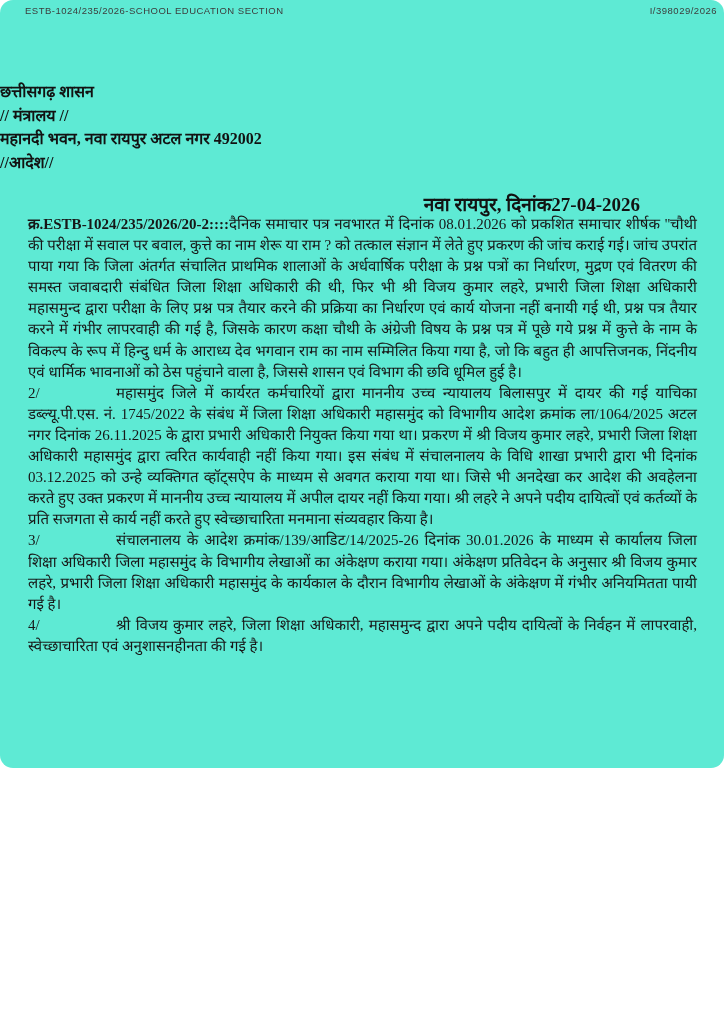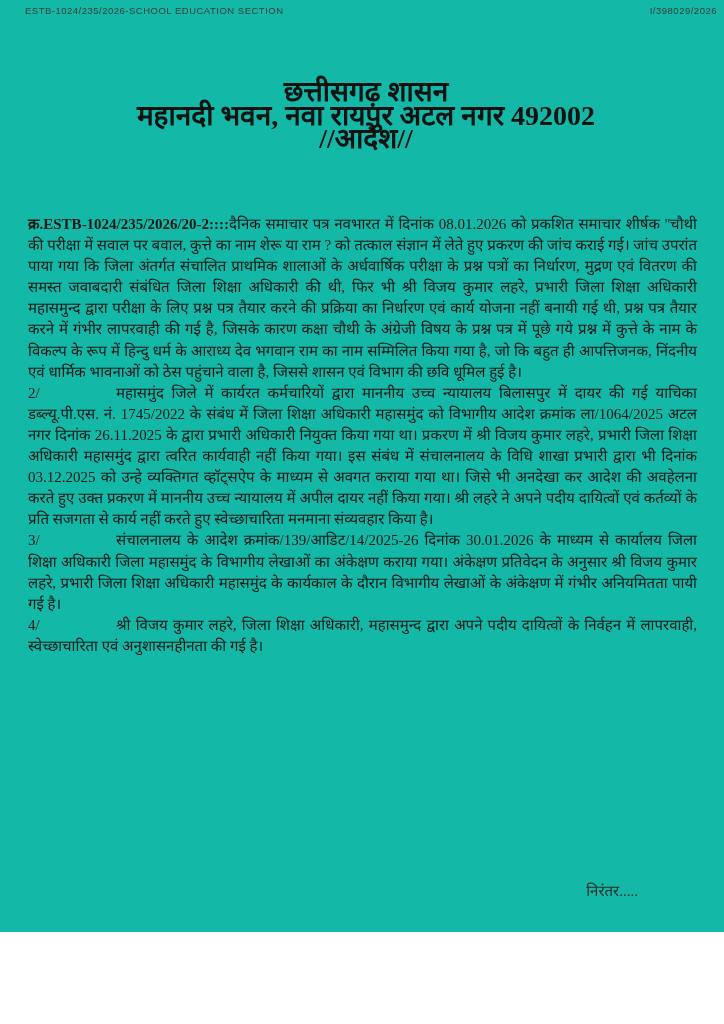--- a/index.html
+++ b/index.html
@@ -3,50 +3,49 @@
 <meta charset="utf-8">
 <style>
   html, body {
     margin: 0;
     padding: 0;
     background: #ffffff;
   }
   .page {
     position: relative;
     width: 724px;
-    height: 932px;
-    background: #14b8a6;
+    height: 768px;
+    background: #5eead4;
     color: #161616;
     font-family: "Liberation Serif", serif;
     overflow: hidden;
+    border-radius: 13px;
   }
   .doc-header {
     position: absolute;
     top: 5px;
     left: 25px;
     right: 7px;
     display: flex;
     justify-content: space-between;
     align-items: flex-start;
     font-family: "Liberation Sans", sans-serif;
     font-size: 9.5px;
     letter-spacing: 0.5px;
     color: #3c3c3c;
   }
   .title-block {
     position: absolute;
     top: 80px;
     left: 0;
     right: 0;
-    text-align: center;
     font-weight: bold;
-    font-size: 28px;
+    font-size: 16px;
     line-height: 23.5px;
     color: #121212;
-    padding-left: 8px;
   }
   .date-line {
     position: absolute;
     top: 191px;
     right: 84px;
     font-weight: bold;
     font-size: 19px;
     color: #121212;
   }
   .body-text {
@@ -83,24 +82,26 @@
 
 <div class="page">
 
   <div class="doc-header">
     <span>ESTB-1024/235/2026-SCHOOL EDUCATION SECTION</span>
     <span>I/398029/2026</span>
   </div>
 
   <div class="title-block">
     <div>छत्तीसगढ़ शासन</div>
+    <div>// मंत्रालय //</div>
     <div>महानदी भवन, नवा रायपुर अटल नगर 492002</div>
     <div>//आदेश//</div>
   </div>
 
+  <div class="date-line">नवा रायपुर, दिनांक27-04-2026</div>
 
   <div class="body-text">
 
     <p class="para"><span class="case-ref">क्र.ESTB-1024/235/2026/20-2::::</span><span>दैनिक समाचार पत्र नवभारत में दिनांक 08.01.2026 को प्रकशित समाचार शीर्षक ''चौथी की परीक्षा में सवाल पर बवाल, कुत्ते का नाम शेरू या राम ? को तत्काल संज्ञान में लेते हुए प्रकरण की जांच कराई गई। जांच उपरांत पाया गया कि जिला अंतर्गत संचालित प्राथमिक शालाओं के अर्धवार्षिक परीक्षा के प्रश्न पत्रों का निर्धारण, मुद्रण एवं वितरण की समस्त जवाबदारी संबंधित जिला शिक्षा अधिकारी की थी, फिर भी श्री विजय कुमार लहरे, प्रभारी जिला शिक्षा अधिकारी महासमुन्द द्वारा परीक्षा के लिए प्रश्न पत्र तैयार करने की प्रक्रिया का निर्धारण एवं कार्य योजना नहीं बनायी गई थी, प्रश्न पत्र तैयार करने में गंभीर लापरवाही की गई है, जिसके कारण कक्षा चौथी के अंग्रेजी विषय के प्रश्न पत्र में पूछे गये प्रश्न में कुत्ते के नाम के विकल्प के रूप में हिन्दु धर्म के आराध्य देव भगवान राम का नाम सम्मिलित किया गया है, जो कि बहुत ही आपत्तिजनक, निंदनीय एवं धार्मिक भावनाओं को ठेस पहुंचाने वाला है, जिससे शासन एवं विभाग की छवि धूमिल हुई है।</span></p>
 
     <p class="para"><span class="pnum">2/</span><span>महासमुंद जिले में कार्यरत कर्मचारियों द्वारा माननीय उच्च न्यायालय बिलासपुर में दायर की गई याचिका डब्ल्यू.पी.एस. नं. 1745/2022 के संबंध में जिला शिक्षा अधिकारी महासमुंद को विभागीय आदेश क्रमांक ला/1064/2025 अटल नगर दिनांक 26.11.2025 के द्वारा प्रभारी अधिकारी नियुक्त किया गया था। प्रकरण में श्री विजय कुमार लहरे, प्रभारी जिला शिक्षा अधिकारी महासमुंद द्वारा त्वरित कार्यवाही नहीं किया गया। इस संबंध में संचालनालय के विधि शाखा प्रभारी द्वारा भी दिनांक 03.12.2025 को उन्हे व्यक्तिगत व्हॉट्सऐप के माध्यम से अवगत कराया गया था। जिसे भी अनदेखा कर आदेश की अवहेलना करते हुए उक्त प्रकरण में माननीय उच्च न्यायालय में अपील दायर नहीं किया गया। श्री लहरे ने अपने पदीय दायित्वों एवं कर्तव्यों के प्रति सजगता से कार्य नहीं करते हुए स्वेच्छाचारिता मनमाना संव्यवहार किया है।</span></p>
 
     <p class="para"><span class="pnum">3/</span><span>संचालनालय के आदेश क्रमांक/139/आडिट/14/2025-26 दिनांक 30.01.2026 के माध्यम से कार्यालय जिला शिक्षा अधिकारी जिला महासमुंद के विभागीय लेखाओं का अंकेक्षण कराया गया। अंकेक्षण प्रतिवेदन के अनुसार श्री विजय कुमार लहरे, प्रभारी जिला शिक्षा अधिकारी महासमुंद के कार्यकाल के दौरान  विभागीय लेखाओं के अंकेक्षण में गंभीर अनियमितता पायी गई है।</span></p>
 
     <p class="para"><span class="pnum">4/</span><span>श्री विजय कुमार लहरे, जिला शिक्षा अधिकारी, महासमुन्द द्वारा अपने पदीय दायित्वों के निर्वहन में लापरवाही, स्वेच्छाचारिता एवं अनुशासनहीनता की गई है।</span></p>

